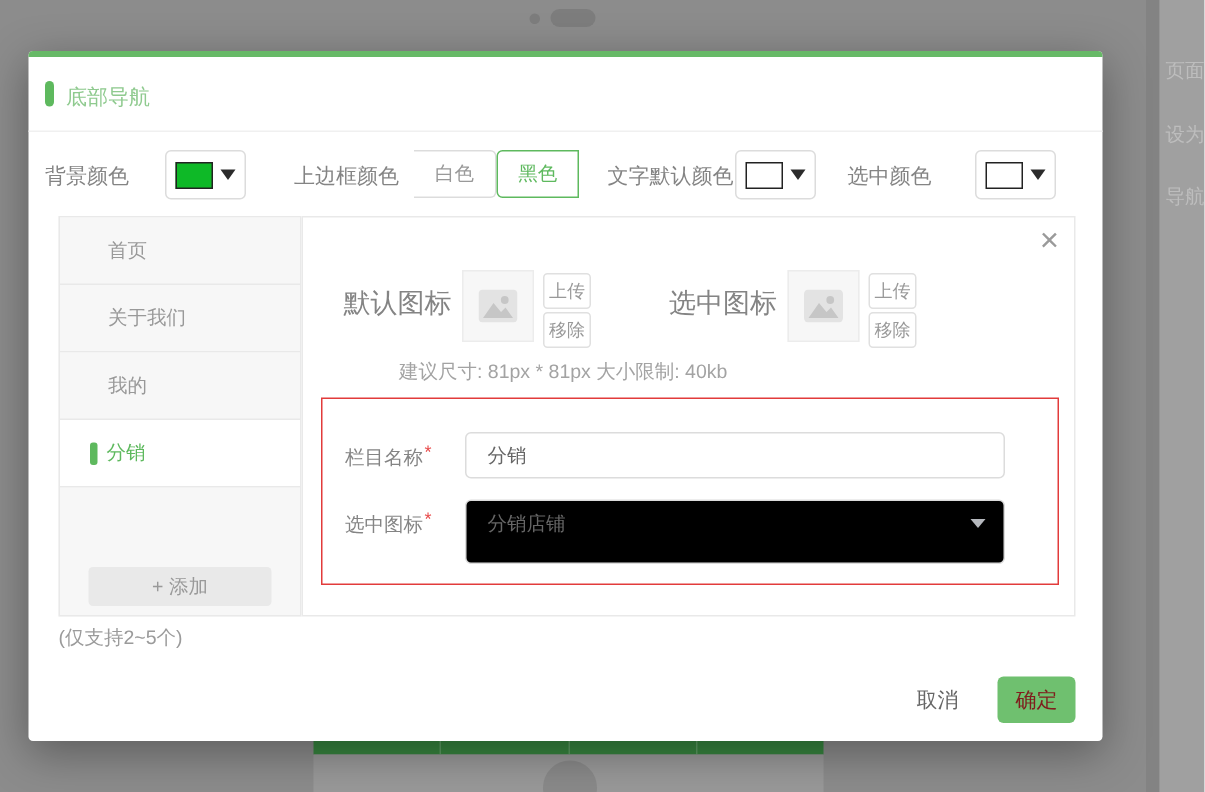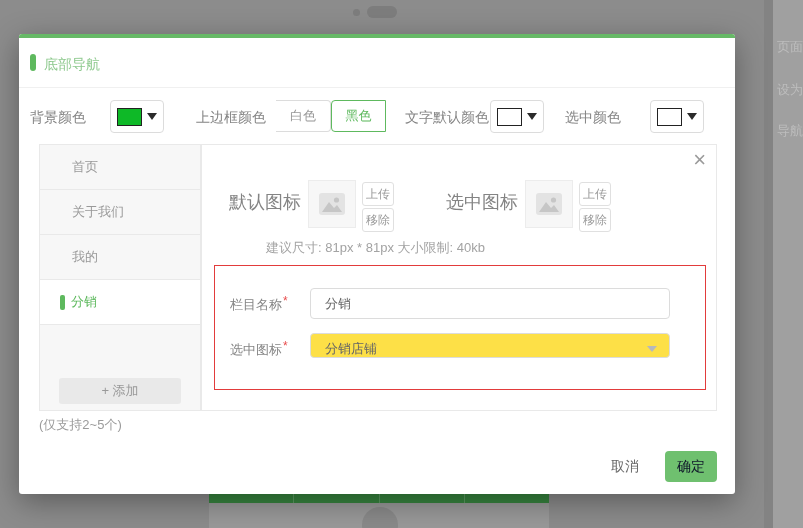--- a/index.html
+++ b/index.html
@@ -59,29 +59,29 @@
   .img-ph { position:absolute; top:35px; width:48px; height:48px; background:#f7f7f7; border:1px solid #ececec;
             display:flex; align-items:center; justify-content:center; cursor:pointer; }
   .mini-btn { position:absolute; width:32px; height:24px; background:#fff; border:1px solid #e0e0e0; border-radius:3px;
               font-size:12px; color:#999; cursor:pointer; font-family:inherit; line-height:22px; text-align:center; }
   .size-hint { position:absolute; left:64px; top:94px; font-size:13px; color:#a3a3a3; }
   .red-box { position:absolute; left:12px; top:120px; width:492px; height:125px; border:1px solid #e23b3b; }
   .f-label { position:absolute; left:15px; font-size:13px; color:#848484; }
   .req { color:#e84c4c; font-style:normal; font-size:12px; vertical-align:4px; margin-left:1px; }
   .f-input { position:absolute; left:95px; width:360px; height:31px; border:1px solid #dcdcdc; border-radius:4px;
              font-size:13px; color:#666; padding:0 14px; font-family:inherit; background:#fff; }
-  .f-select { position:absolute; left:95px; width:360px; height:25px; border:1px solid #dcdcdc; border-radius:4px;
-              background:#fde047; font-size:13px; color:#666; line-height:29px; padding:0 14px; cursor:pointer; }
+  .f-select { position:absolute; left:95px; width:360px; height:43px; border:1px solid #dcdcdc; border-radius:4px;
+              background:#000000; font-size:13px; color:#666; line-height:29px; padding:0 14px; cursor:pointer; }
   .caret-gray { position:absolute; right:12px; top:12px; width:0; height:0; border-left:5px solid transparent;
                 border-right:5px solid transparent; border-top:6px solid #b5b8bd; }
 
   
   .footer { position:absolute; right:18px; bottom:12px; display:flex; align-items:center; gap:26px; }
   .cancel-btn { font-size:14px; color:#666; cursor:pointer; }
-  .confirm-btn { width:52px; height:31px; background:#6fc06f; border:none; border-radius:4px; color:#0f172a;
+  .confirm-btn { width:52px; height:31px; background:#6fc06f; border:none; border-radius:4px; color:#7f1d1d;
                  font-size:14px; cursor:pointer; font-family:inherit; }
 </style>
 </head>
 <body>
 
 <div class="screen">
 
   <div class="bg-top-dot"></div>
   <div class="bg-top-bar"></div>
   <div class="bg-seam"></div>

